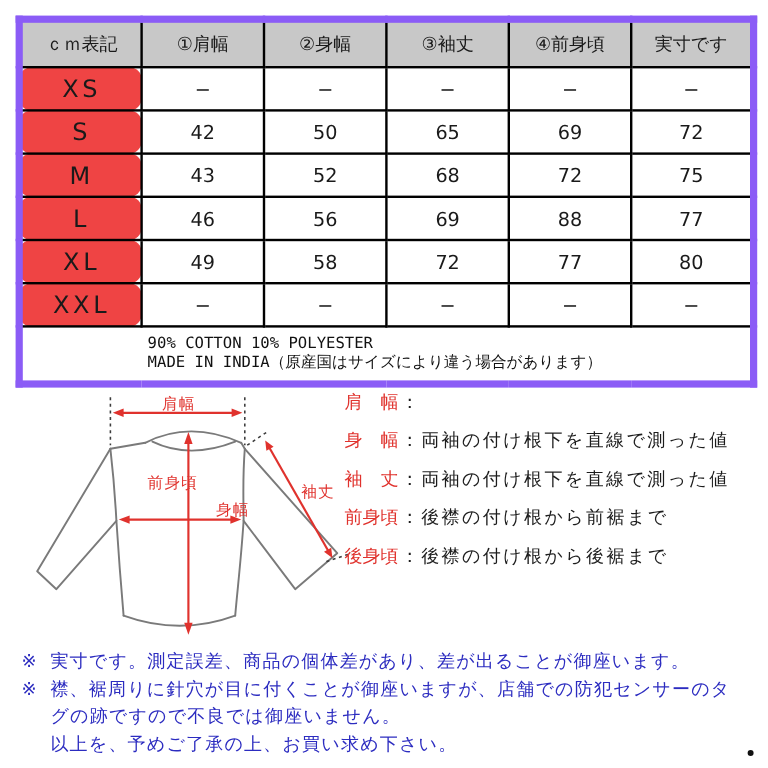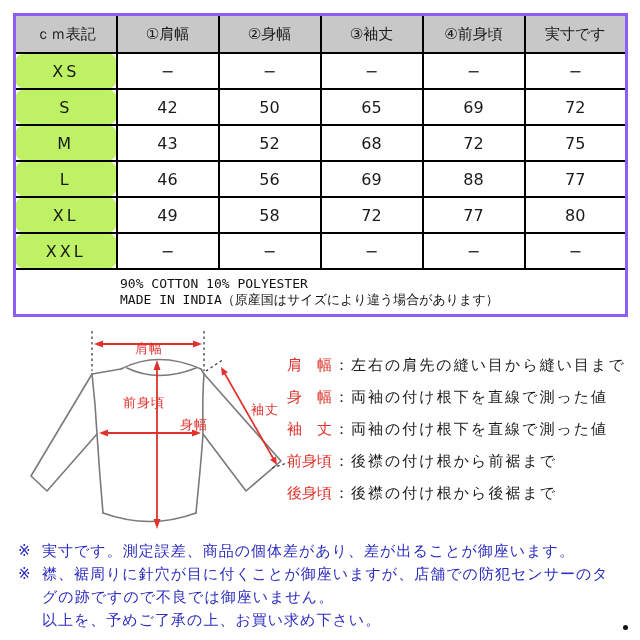--- a/index.html
+++ b/index.html
@@ -5,42 +5,42 @@
   html,body{margin:0;padding:0;}
   body{
     width:640px;height:640px;position:relative;background:#ffffff;
     font-family:"DejaVu Sans","Liberation Sans",sans-serif;
     overflow:hidden;
   }
   
   .size-table{
     position:absolute;left:13px;top:13px;width:612px;
     border-collapse:collapse;table-layout:fixed;
-    border:3px solid #8b5cf6;
+    border:6px solid #8b5cf6;
   }
   .size-table td{
     border:2px solid #000;text-align:center;vertical-align:middle;
     color:#1a1a1a;padding:0;
   }
   .size-table td.hd{background:#c8c8c8;font-size:15px;height:36px;}
-  .size-table td.sz{background:#bef264;font-size:16px;letter-spacing:3px;height:34px;border-radius:10px;}
+  .size-table td.sz{background:#ef4444;font-size:20px;letter-spacing:3px;height:34px;border-radius:10px;}
   .size-table td.val{background:#ffffff;font-size:16px;}
   .size-table td.material{
     background:#ffffff;text-align:left;height:44px;
     padding-left:104px;font-family:"DejaVu Sans Mono","Liberation Mono",monospace;
     font-size:13px;line-height:16px;color:#111;
   }
   
   .diagram-svg{position:absolute;left:15px;top:325px;}
   .diagram-label{
     position:absolute;color:#e0322d;font-size:13px;letter-spacing:1px;
     white-space:nowrap;
   }
   
-  .legend{position:absolute;left:287px;top:357px;font-family:Liberation Mono, monospace;}
+  .legend{position:absolute;left:287px;top:325px;}
   .legend-row{display:flex;align-items:flex-start;height:20px;margin-bottom:12px;
     font-size:15px;line-height:20px;white-space:nowrap;}
   .legend-term{color:#e0322d;width:47px;flex:0 0 47px;}
   .legend-sep{color:#1c1c1c;padding:0 2px 0 0;}
   .legend-desc{color:#1c1c1c;letter-spacing:2px;}
   
   .notes{position:absolute;left:18px;top:540px;width:615px;color:#2c2cc0;}
   .note-row{display:flex;font-size:15px;line-height:23px;white-space:nowrap;}
   .note-marker{width:24px;flex:0 0 24px;letter-spacing:0;}
   .note-text{letter-spacing:1px;}
@@ -159,30 +159,29 @@
 
     <line x1="157" y1="367" x2="157" y2="522"></line>
     <polygon points="157,360 153.5,370 160.5,370" stroke="none"></polygon>
     <polygon points="157,529 153.5,519 160.5,519" stroke="none"></polygon>
 
     <line x1="224.5" y1="373.1" x2="273.5" y2="458.9"></line>
     <polygon points="221,367 228,372.2 222,375.6" stroke="none"></polygon>
     <polygon points="277,465 276,456.4 270,459.8" stroke="none"></polygon>
   </g>
 </svg>
-<span class="diagram-label" style="left:135px;top:340px">肩幅</span>
+<span class="diagram-label" style="left:135px;top:328px">肩幅</span>
 <span class="diagram-label" style="left:123px;top:394px">前身頃</span>
 <span class="diagram-label" style="left:180px;top:416px">身幅</span>
 <span class="diagram-label" style="left:251px;top:401px">袖丈</span>
 
 <div class="legend">
   <div class="legend-row">
     <span class="legend-term">肩　幅</span>
       <span class="legend-sep">：</span>
-      <span class="legend-desc">左右の肩先の縫い目から縫い目まで</span>
   </div>
   <div class="legend-row">
     <span class="legend-term">身　幅</span>
       <span class="legend-sep">：</span>
       <span class="legend-desc">両袖の付け根下を直線で測った値</span>
   </div>
   <div class="legend-row">
     <span class="legend-term">袖　丈</span>
       <span class="legend-sep">：</span>
       <span class="legend-desc">両袖の付け根下を直線で測った値</span>

